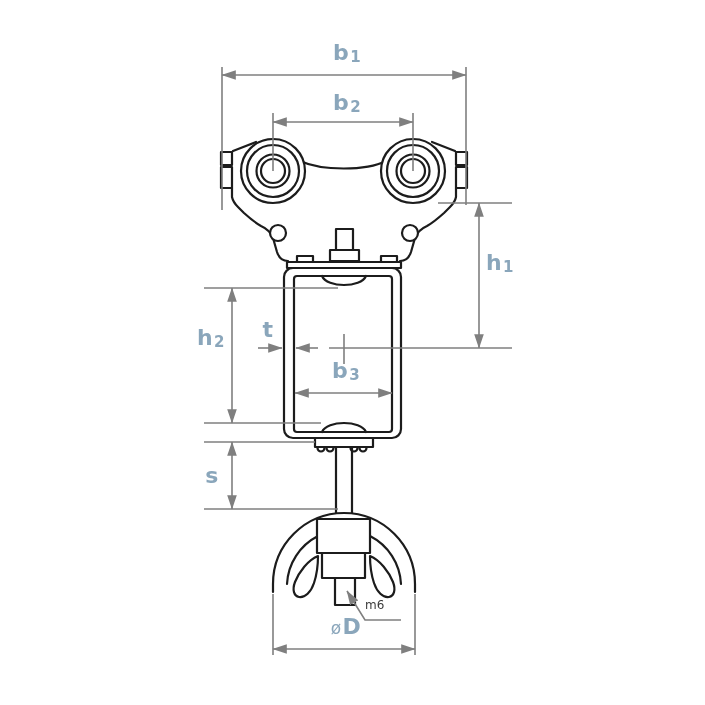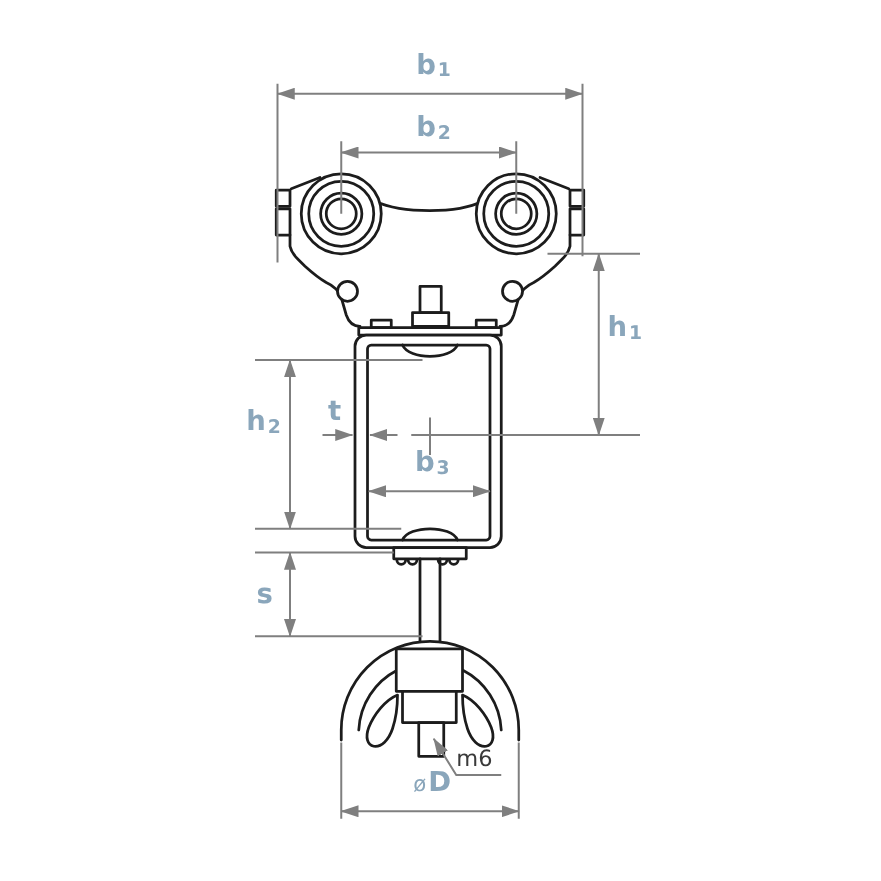--- a/index.html
+++ b/index.html
@@ -4,21 +4,21 @@
 <style>
   html,body{margin:0;padding:0;background:#ffffff;}
   #stage{position:relative;width:705px;height:705px;background:#ffffff;overflow:hidden;
          font-family:"DejaVu Sans","Liberation Sans",sans-serif;}
   #drawing-svg{position:absolute;left:0;top:0;}
   .dim-label{position:absolute;color:#8aa6bb;font-weight:bold;font-size:22px;
              display:flex;align-items:baseline;justify-content:center;line-height:1;
              letter-spacing:0.5px;}
   .dim-label .sub{font-size:15px;font-weight:bold;transform:translateY(2px);margin-left:1px;}
   .dim-label .dia-prefix{font-size:17px;font-weight:400;margin-right:1px;}
-  .thread-label{position:absolute;color:#3a3a3a;font-weight:400;font-size:18px;line-height:1;}
+  .thread-label{position:absolute;color:#3a3a3a;font-weight:400;font-size:12px;line-height:1;}
 </style>
 </head>
 <body>
 
 <div id="stage">
 
   <svg id="drawing-svg" width="705" height="705" viewBox="0 0 705 705">
     <defs>
       <marker id="arr" viewBox="0 0 12 8" refX="11.5" refY="4" markerWidth="9" markerHeight="6" orient="auto-start-reverse">
         <path d="M0,0 L12,4 L0,8 Z" fill="#7f7f7f"></path>

